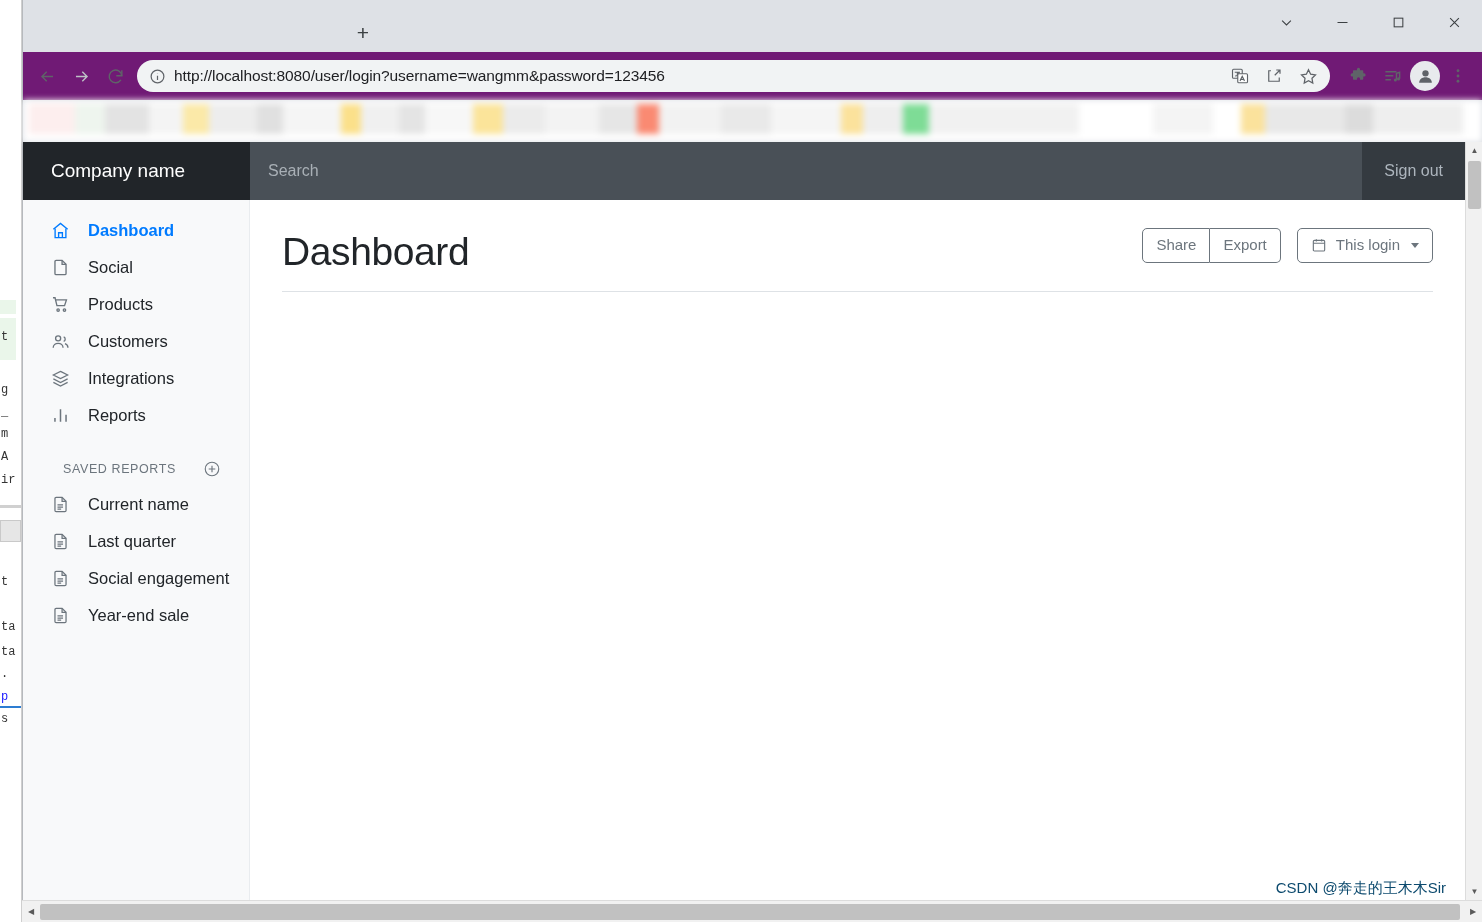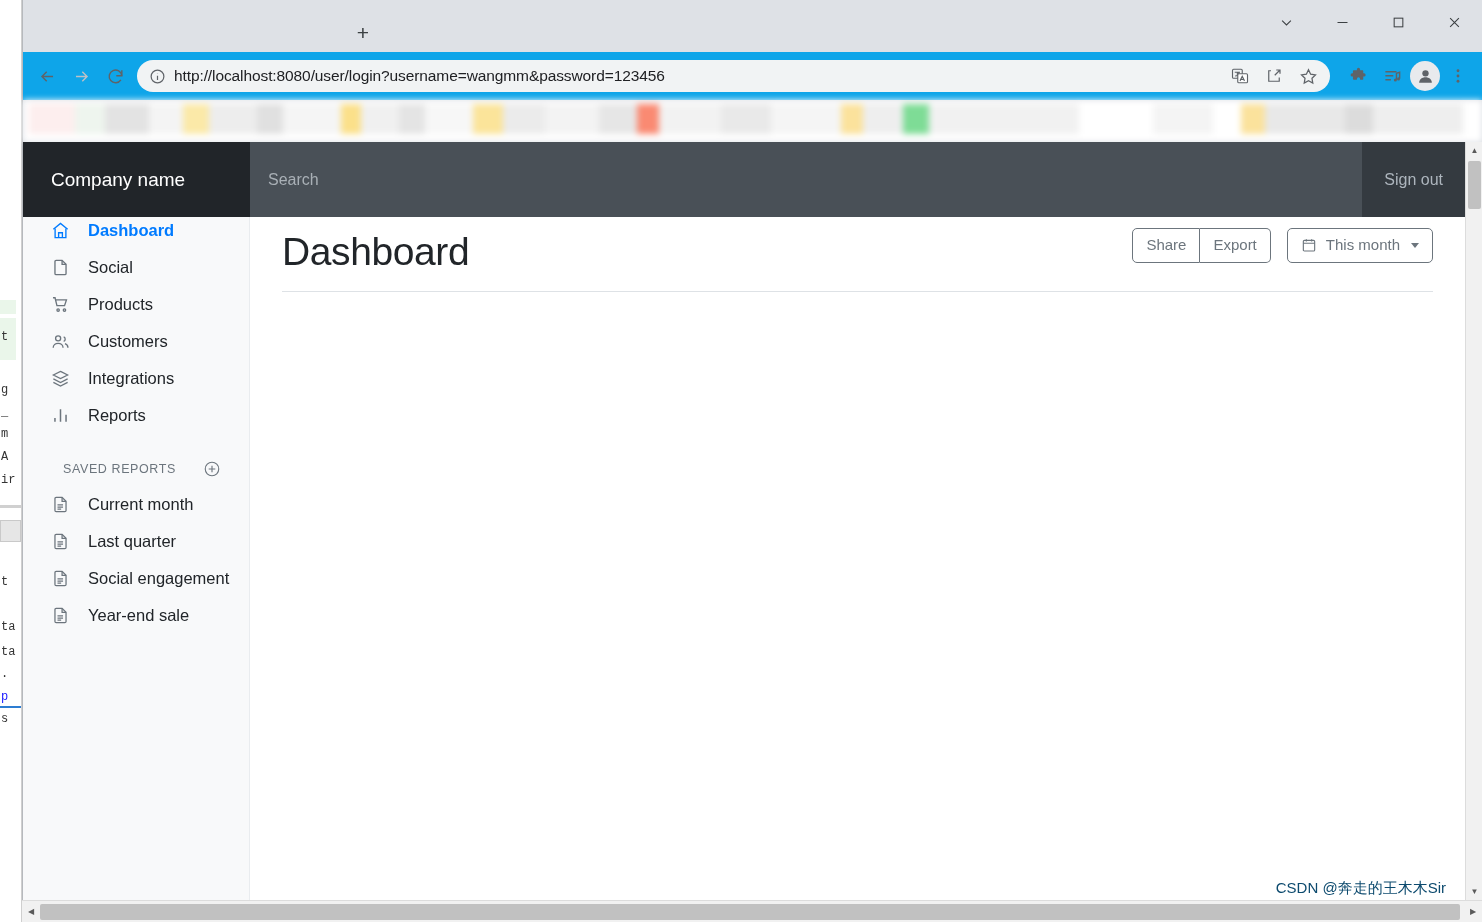--- a/index.html
+++ b/index.html
@@ -67,21 +67,21 @@
     position: absolute; right: 0; top: 0; height: 45px;
     display: flex; align-items: center;
   }
   #wincontrols .wc {
     width: 56px; height: 45px; display: flex; align-items: center;
     justify-content: center; cursor: pointer; color: #3c4043;
   }
 
   
   #toolbar {
-    height: 48px; flex: none; background: #0ea5e9;
+    height: 48px; flex: none; background: #701a75;
     display: flex; align-items: center; padding: 0 8px; gap: 2px;
   }
   .tb-btn {
     width: 32px; height: 32px; border-radius: 50%; flex: none;
     display: flex; align-items: center; justify-content: center;
     color: #5f6368; cursor: pointer;
   }
   .tb-btn.dim { color: #bdc1c6; }
   #omnibox {
     flex: 1; height: 32px; margin: 0 6px 0 4px; background: #f1f3f4;
@@ -109,21 +109,21 @@
   #bookmarks .bk { position: absolute; top: 4px; height: 30px; }
 
   
   #viewport {
     flex: 1; position: relative; background: #fff; overflow: hidden;
     display: flex;
   }
 
   
   #app-navbar {
-    position: absolute; left: 0; top: 0; right: 17px; height: 75px;
+    position: absolute; left: 0; top: 0; right: 17px; height: 58px;
     background: #343a40; display: flex; align-items: stretch; z-index: 5;
   }
   #brand {
     width: 227px; flex: none; display: flex; align-items: center;
     padding-left: 28px; color: #fff; font-size: 19px; background: #212529;
   }
   #navbar-search {
     flex: 1; background: #495057; border: 0; color: #e9ecef;
     font-size: 16px; padding: 0 18px; outline: none;
     font-family: "Liberation Sans", sans-serif;
@@ -479,21 +479,21 @@
       </div>
 
       <a class="nav-item">
         <span class="ico">
           <svg width="19" height="19" viewBox="0 0 24 24" fill="none" stroke="currentColor" stroke-width="1.6">
             <path d="M14 3H6.5A1.5 1.5 0 005 4.5v15A1.5 1.5 0 006.5 21h11a1.5 1.5 0 001.5-1.5V8z"></path>
               <path d="M14 3v5h5"></path>
             <path d="M8.2 12.4h7M8.2 15.2h7M8.2 17.8h4.6"></path>
             </svg>
         </span>
-        <span>Current month</span>
+        <span>Current name</span>
       </a>
       <a class="nav-item">
         <span class="ico">
           <svg width="19" height="19" viewBox="0 0 24 24" fill="none" stroke="currentColor" stroke-width="1.6">
             <path d="M14 3H6.5A1.5 1.5 0 005 4.5v15A1.5 1.5 0 006.5 21h11a1.5 1.5 0 001.5-1.5V8z"></path>
               <path d="M14 3v5h5"></path>
             <path d="M8.2 12.4h7M8.2 15.2h7M8.2 17.8h4.6"></path>
             </svg>
         </span>
         <span>Last quarter</span>
@@ -526,21 +526,21 @@
         <div id="head-actions">
           <div class="btn-group">
             <button class="btn">Share</button>
             <button class="btn">Export</button>
           </div>
           <button class="btn" id="btn-range">
             <svg width="16" height="16" viewBox="0 0 24 24" fill="none" stroke="currentColor" stroke-width="1.7">
               <rect x="3.5" y="5" width="17" height="16" rx="1.6"></rect>
                 <path d="M3.5 9.4h17M8 3.2v3.4M16 3.2v3.4"></path>
               </svg>
-            <span>This month</span>
+            <span>This login</span>
             <span class="caret"></span>
           </button>
         </div>
       </div>
     </main>
 
     <div id="vscroll">
       <div class="arrow" style="top:0;">▲</div>
       <div class="thumb"></div>
       <div class="arrow" style="bottom:0;">▼</div>

